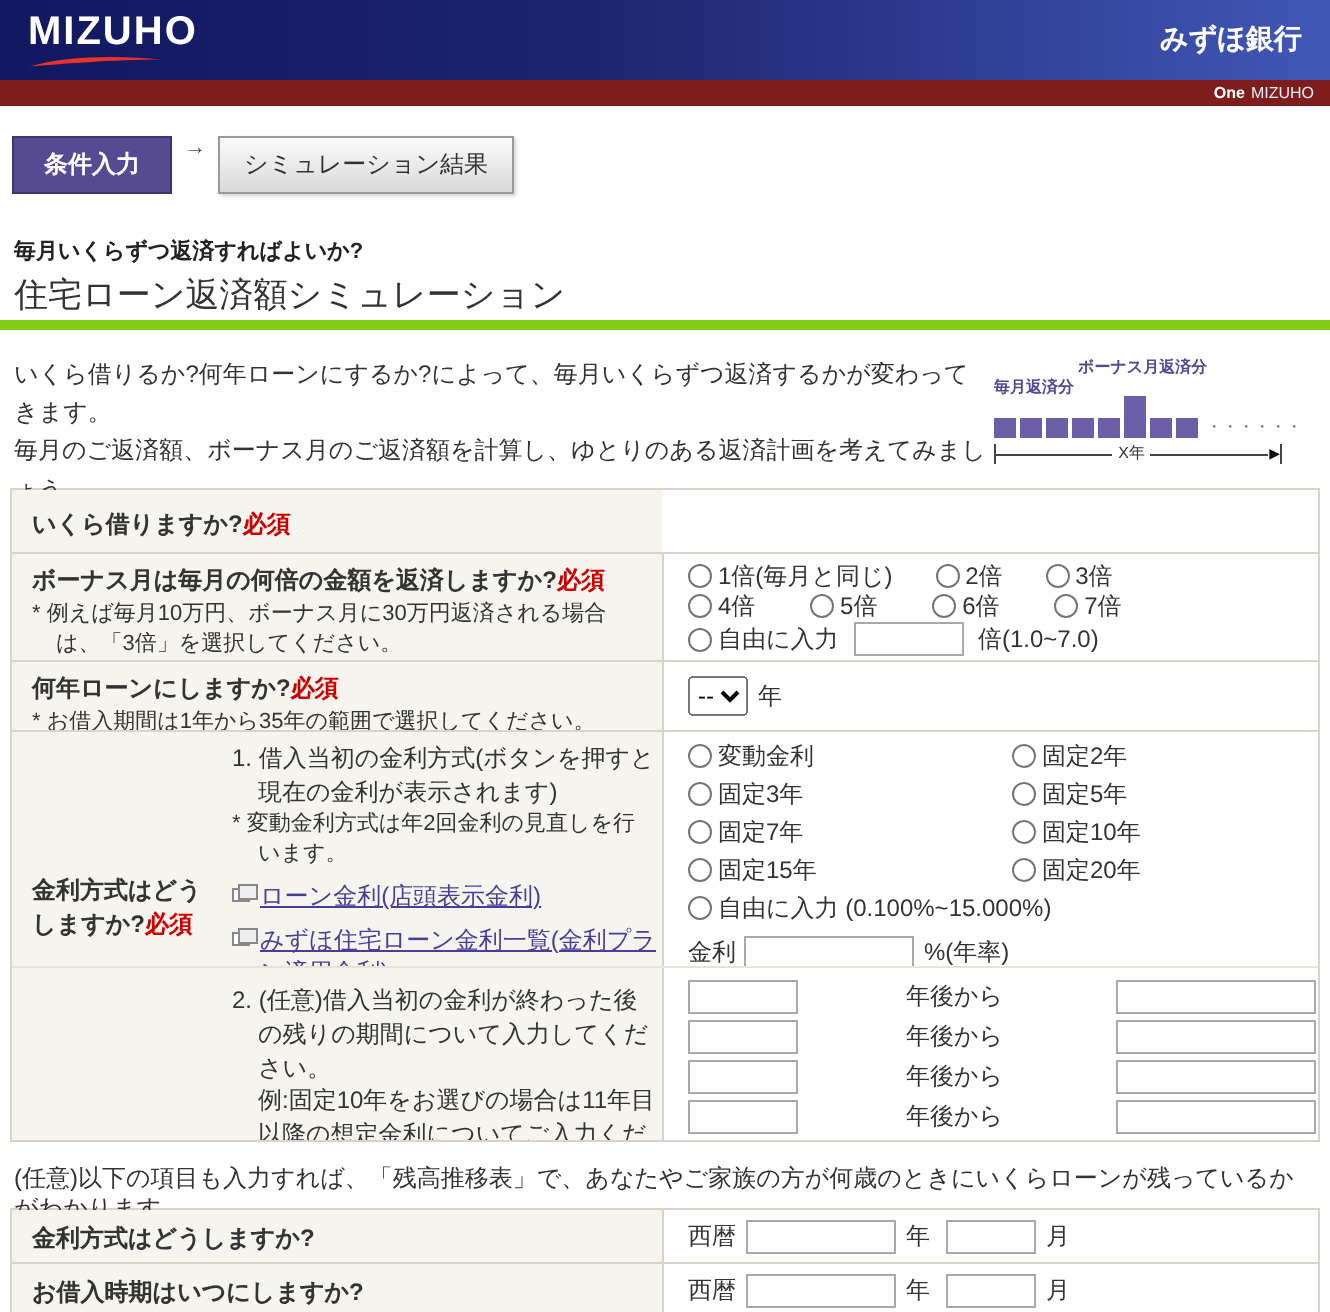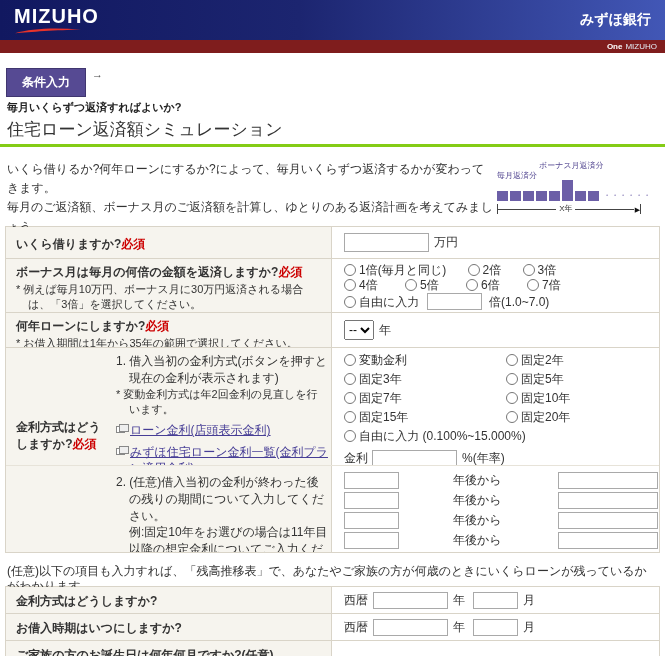--- a/index.html
+++ b/index.html
@@ -17,28 +17,28 @@
 .brand-bold{color:#fff;font-weight:bold;margin-right:3px;}
 .brand-light{color:#e3eef7;}
 
 .steps{display:flex;align-items:flex-start;margin:15px 0 0 6px;height:26px;}
 .step-current{background:#564a93;border:1px solid #40366f;color:#fff;font-weight:bold;
   padding:5px 15px;font-size:12px;}
 .step-arrow{color:#444;margin:0 6px;font-size:11px;font-weight:bold;}
 .step-next{background:linear-gradient(#fbfbfb,#d9d9d9);border:1px solid #999;
   padding:5px 12px;font-size:12px;box-shadow:1px 1px 2px rgba(0,0,0,.18);}
 
-.title-block{margin-top:6px;height:47px;padding-left:7px;border-bottom:3px solid #84cc16;}
+.title-block{margin-top:24px;height:47px;padding-left:7px;border-bottom:5px solid #84cc16;}
 .subtitle{font-size:11px;font-weight:bold;color:#222;}
 .title{font-size:17px;font-weight:normal;margin-top:3px;color:#333;}
 
 .intro{display:flex;justify-content:space-between;margin:13px 8px 0 7px;height:55px;}
 .intro-text{width:486px;font-size:12px;line-height:1.6;}
 .chart{position:relative;width:160px;height:54px;}
-.c-lbl{position:absolute;font-size:8px;font-weight:normal;color:#564a93;white-space:nowrap;}
+.c-lbl{position:absolute;font-size:8px;font-weight:bold;color:#564a93;white-space:nowrap;}
 .c-bonus{top:0;left:42px;}
 .c-month{top:10px;left:0;}
 .chart-bars{position:absolute;bottom:13px;left:0;display:flex;align-items:flex-end;}
 .cb{width:11px;height:10px;background:#6c5fa7;margin-right:2px;display:inline-block;}
 .cb.tall{height:21px;}
 .chart-dots{color:#6c5fa7;font-size:8px;letter-spacing:0;margin-left:2px;line-height:10px;}
 .chart-axis{position:absolute;bottom:0;left:0;right:16px;height:10px;display:flex;align-items:center;
   border-left:1px solid #444;border-right:1px solid #444;}
 .ax-line{flex:1;height:1px;background:#444;}
 .ax-label{font-size:8px;color:#333;margin:0 3px;line-height:1;}
@@ -108,20 +108,21 @@
   <div class="bank-name">みずほ銀行</div>
 </div>
 <div class="subbar">
   <span class="brand-bold">One</span>
   <span class="brand-light">MIZUHO</span>
 </div>
 
 <div class="steps">
   <span class="step-current">条件入力</span>
   <span class="step-arrow">→</span>
+  <span class="step-next">シミュレーション結果</span>
 </div>
 
 <div class="title-block">
   <div class="subtitle">毎月いくらずつ返済すればよいか?</div>
   <div class="title">住宅ローン返済額シミュレーション</div>
 </div>
 
 <div class="intro">
   <div class="intro-text">
     <span>いくら借りるか?何年ローンにするか?によって、毎月いくらずつ返済するかが変わってきます。</span><br>
@@ -148,24 +149,20 @@
       <span class="ax-arrow">▶</span>
     </div>
   </div>
 </div>
 
 <div class="form-table">
 
   <div class="frow r1">
     <div class="fl" style="display:flex;align-items:center;">
       <span class="q"><span>いくら借りますか?</span><span class="req">必須</span></span>
-    </div>
-    <div class="fr center">
-      <input type="text" class="ti w85" style="">
-      <span class="unit">万円</span>
     </div>
   </div>
 
   <div class="frow r2">
     <div class="fl">
       <div class="q"><span>ボーナス月は毎月の何倍の金額を返済しますか?</span><span class="req">必須</span></div>
       <div class="note">* 例えば毎月10万円、ボーナス月に30万円返済される場合は、「3倍」を選択してください。</div>
     </div>
     <div class="fr">
       <div class="radio-line">

